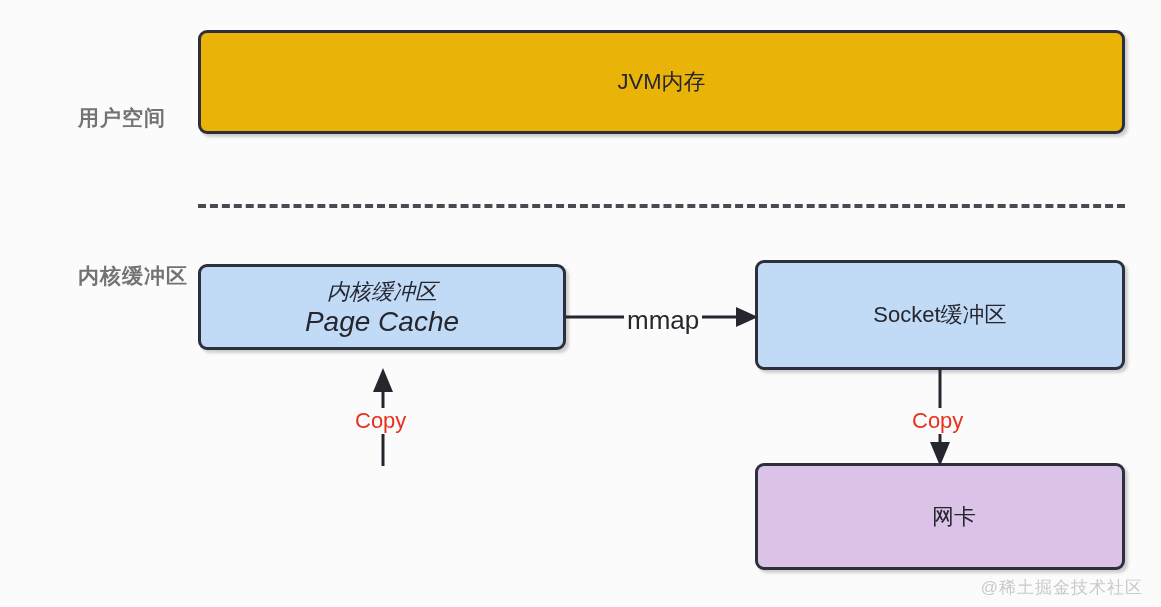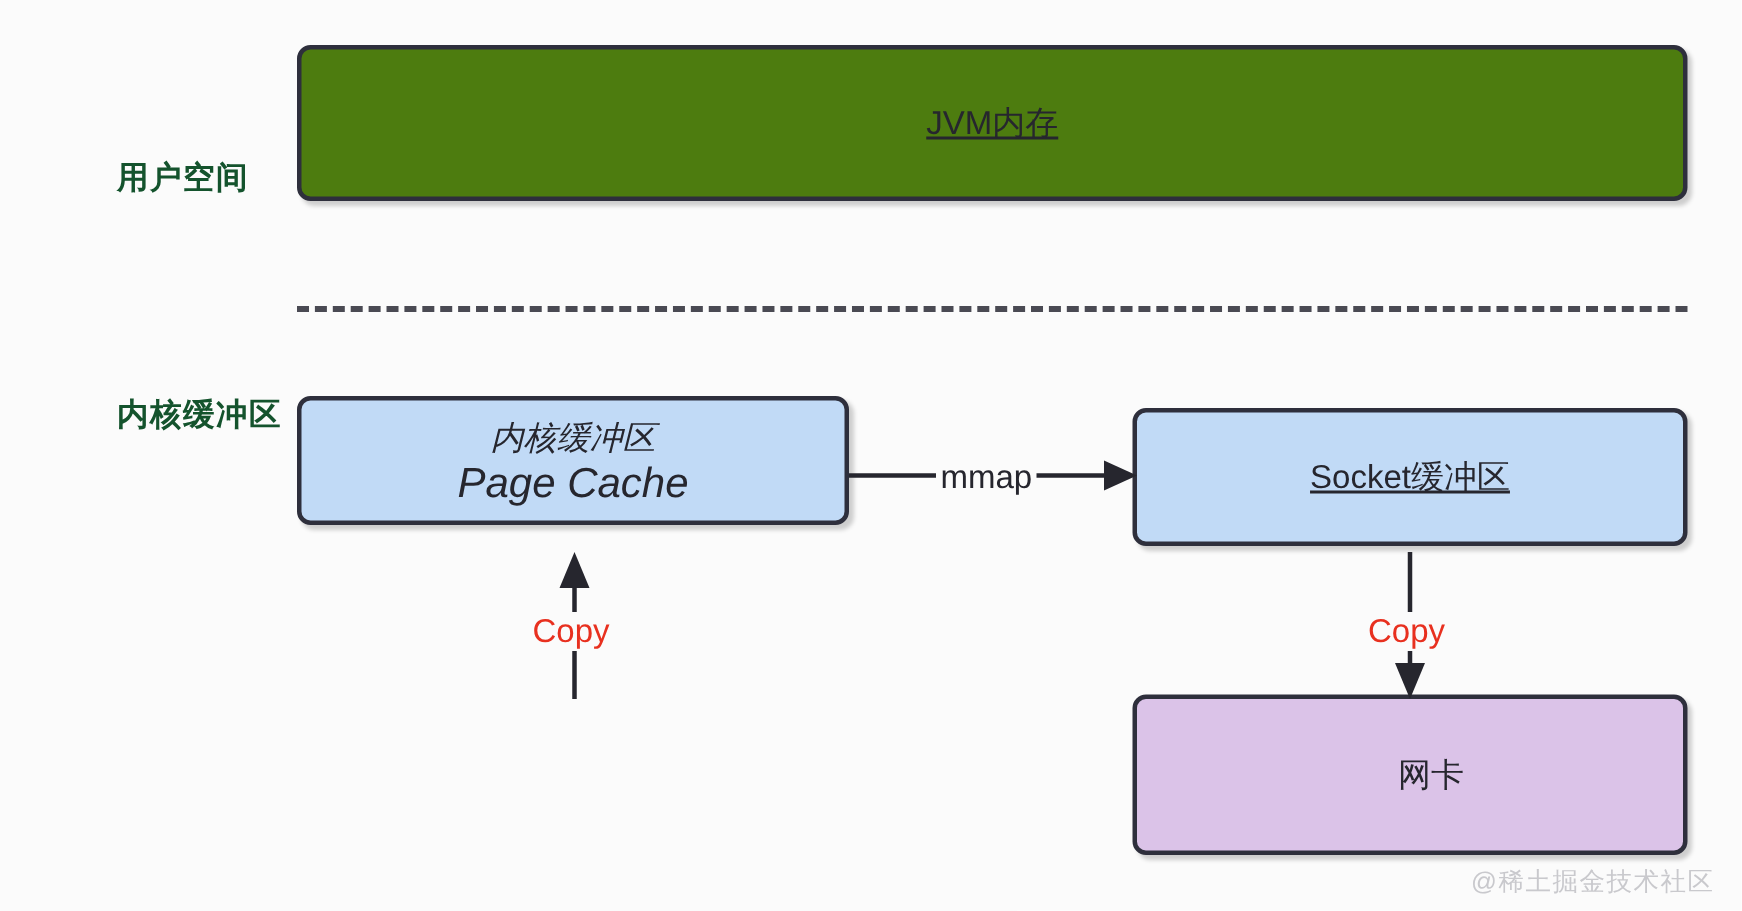--- a/index.html
+++ b/index.html
@@ -14,21 +14,21 @@
     position: relative;
     width: 1161px;
     height: 607px;
     background: #fbfbfb;
     overflow: hidden;
   }
 
   
   .side-label {
     position: absolute;
-    color: #14532d;
+    color: #737373;
     font-size: 21px;
     font-weight: 700;
     letter-spacing: 1px;
     white-space: nowrap;
     font-family: "Liberation Sans", "DejaVu Sans", sans-serif;
   }
   #label-user-space  { left: 78px;  top: 104px; }
   #label-kernel-space{ left: 78px;  top: 262px; }
 
   
@@ -49,28 +49,28 @@
     font-size: 22px;
     line-height: 30px;
     white-space: nowrap;
   }
   .node .line2 {
     font-size: 28px;
     line-height: 30px;
     white-space: nowrap;
   }
 
-  .node.green  { background: #4d7c0f; text-decoration: underline; }
+  .node.green  { background: #eab308; }
   .node.blue   { background: #c1daf6; }
   .node.purple { background: #dbc3e8; }
 
   
   #node-jvm           { left: 198px; top: 30px;  width: 927px; height: 104px; }
   #node-page-cache    { left: 198px; top: 264px; width: 368px; height: 86px; font-style: italic; }
-  #node-socket-buffer { left: 755px; top: 272px; width: 370px; height: 92px; text-decoration: underline; }
+  #node-socket-buffer { left: 755px; top: 260px; width: 370px; height: 110px; }
   #node-disk          { left: 198px; top: 463px; width: 368px; height: 107px; }
   #node-nic           { left: 755px; top: 463px; width: 370px; height: 107px; padding-left: 28px; }
 
   
   #divider {
     position: absolute;
     left: 198px;
     top: 204px;
     width: 927px;
     height: 0;
@@ -104,21 +104,21 @@
   
   .edge-label {
     position: absolute;
     white-space: nowrap;
     background: #fbfbfb;
     padding: 0 3px;
   }
   #label-mmap {
     left: 624px;
     top: 305px;
-    font-size: 22px;
+    font-size: 26px;
     color: #26262e;
   }
   #label-copy-left {
     left: 352px;
     top: 408px;
     font-size: 22px;
     color: #e8301f;
   }
   #label-copy-right {
     left: 909px;

